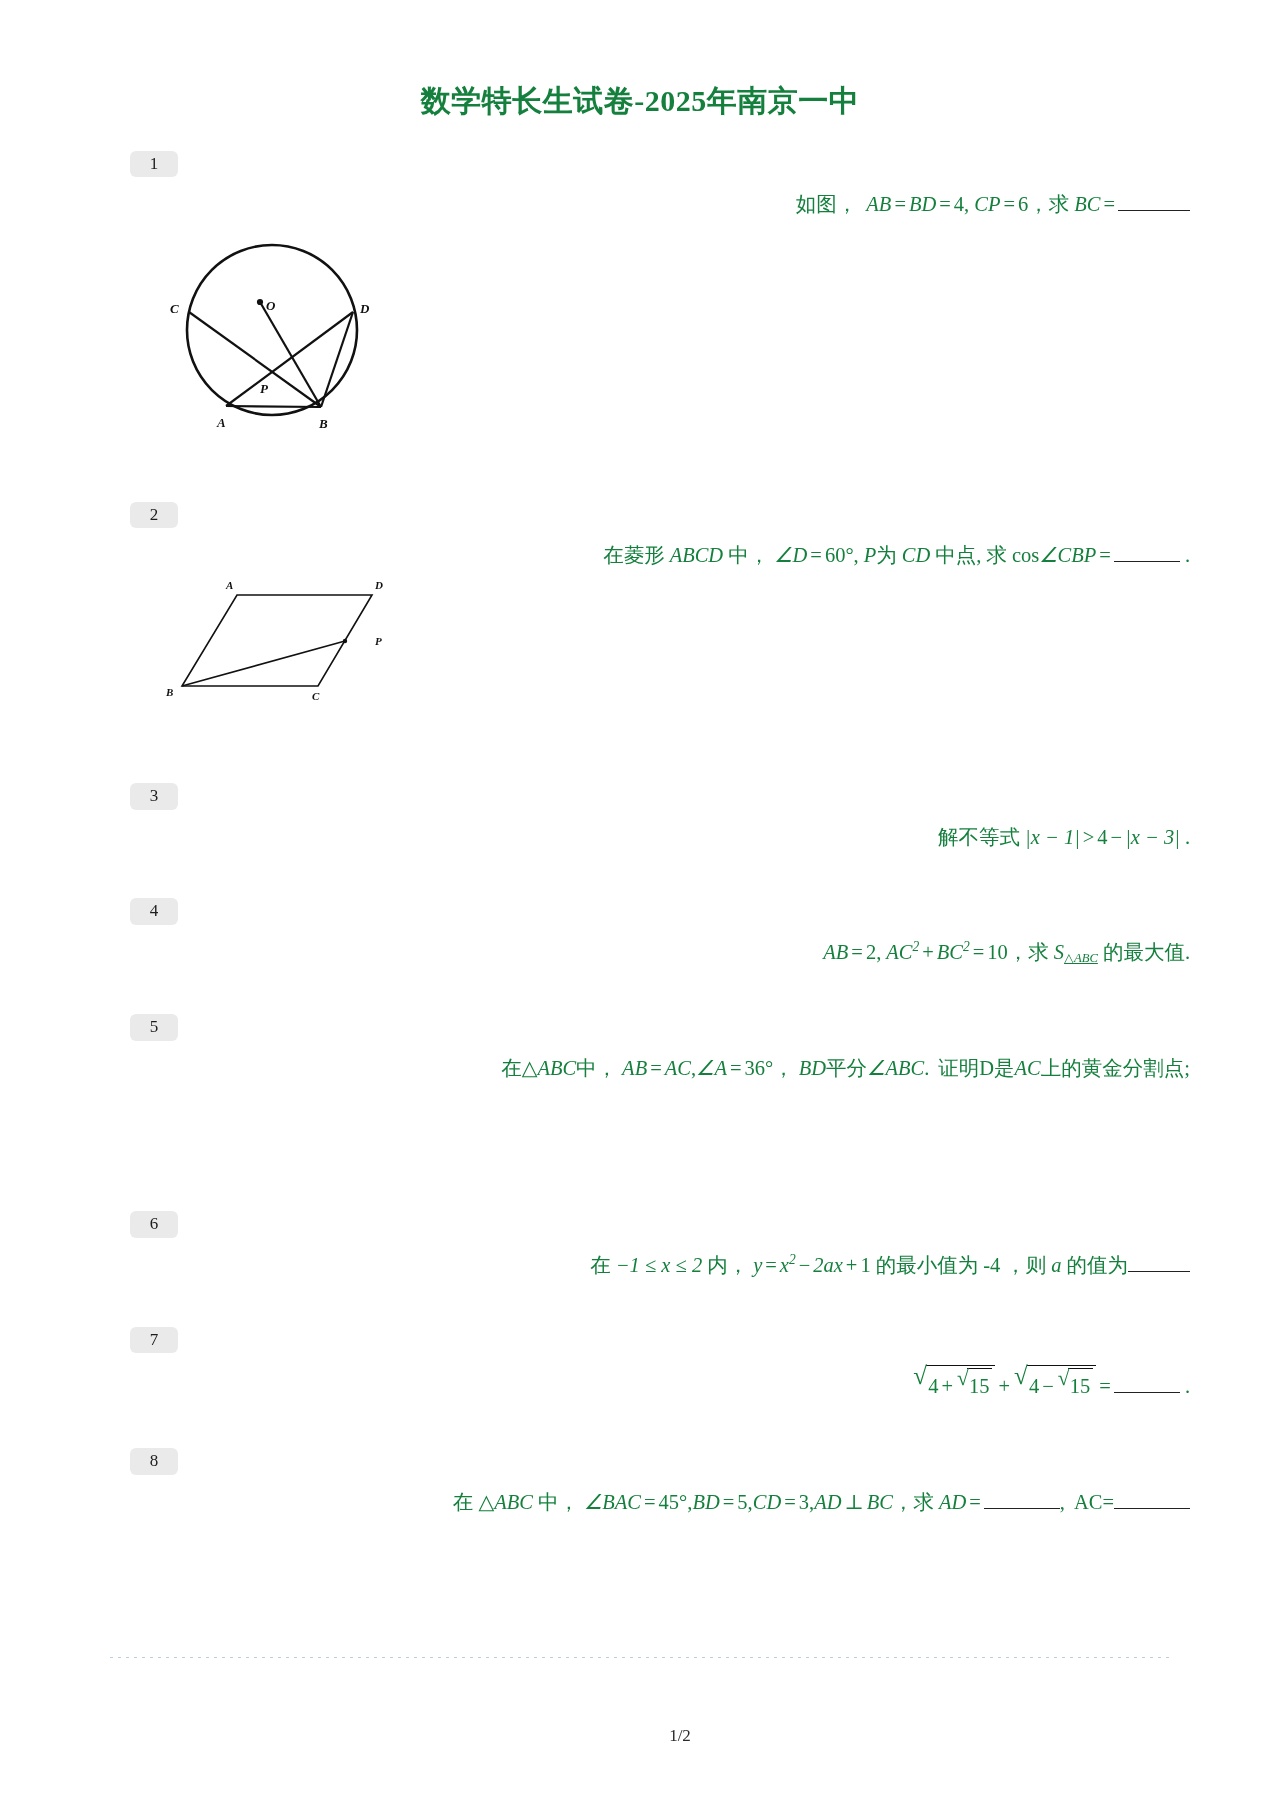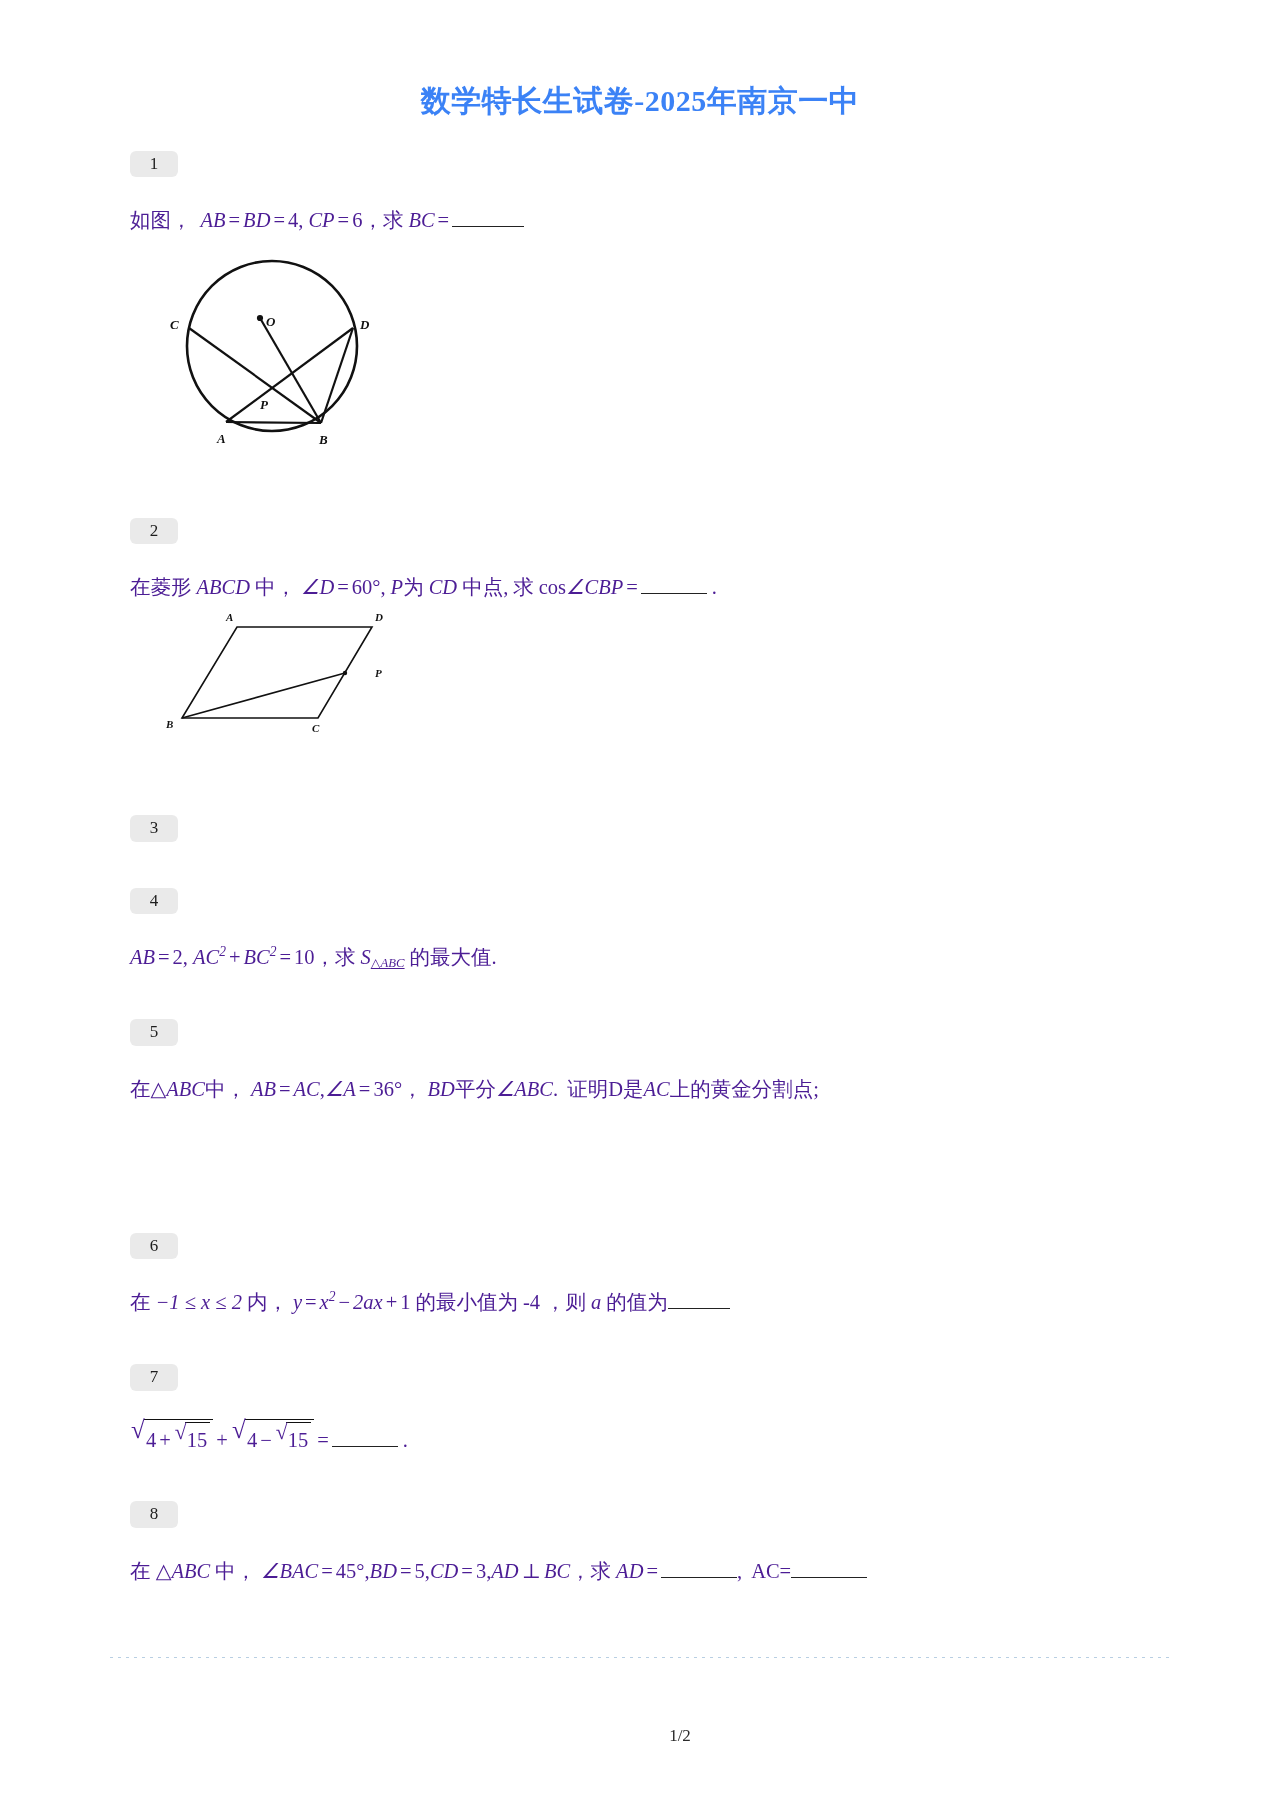--- a/index.html
+++ b/index.html
@@ -28,21 +28,21 @@
   .doc-title {
     text-align: center;
     padding-top: 78px;
     line-height: 1.55;
   }
   .doc-title .tline {
     display: block;
     font-size: 30px;
     font-weight: 700;
     letter-spacing: 0.5px;
-    color: #3b82f6;
+    color: #15803d;
   }
 
   
   .content {
     padding-left: 130px;
     padding-right: 90px;
     margin-top: 26px;
   }
   .qblock {
     position: relative;
@@ -53,25 +53,26 @@
     padding: 3px 11px 4px 11px;
     background: #eaeaea;
     border-radius: 6px;
     font-size: 17px;
     line-height: 1.15;
     text-align: center;
     color: #1d1d1d;
     font-family: "Liberation Serif", serif;
   }
   .qtext {
-    margin-top: 28px;
+    margin-top: 12px;
     font-size: 20.5px;
     line-height: 1.5;
-    color: #4c1d95;
+    color: #15803d;
     white-space: nowrap;
+    text-align: right;
   }
 
   
   .mi { font-style: italic; font-family: "Liberation Serif", serif; }
   .mn { font-style: normal; font-family: "Liberation Serif", serif; }
   .mo { font-style: normal; padding: 0 3px; }
   .sp { display: inline-block; width: 9px; }
   .sp-sm { display: inline-block; width: 5px; }
   sup.ex { font-size: 0.66em; vertical-align: super; font-style: italic; }
   sub.sb { font-size: 0.62em; vertical-align: -0.25em; font-style: italic; text-decoration: underline; }
@@ -211,20 +212,23 @@
           <text x="6" y="121" class="fig-label" font-size="11" fill="#111">B</text>
           <text x="152" y="125" class="fig-label" font-size="11" fill="#111">C</text>
         </svg>
       </div>
     </div>
 
     <div class="gap-xl"></div>
 
     <div class="qblock">
       <span class="qbadge">3</span>
+      <div class="qtext">
+        <span>解不等式</span><span class="sp-sm"></span><span class="mi">|x − 1|</span><span class="mo">&gt;</span><span class="mn">4</span><span class="mo">−</span><span class="mi">|x − 3|</span><span class="sp-sm"></span><span>.</span>
+      </div>
     </div>
 
     <div class="gap-md"></div>
 
     <div class="qblock">
       <span class="qbadge">4</span>
       <div class="qtext">
         <span class="mi">AB</span><span class="mo">=</span><span class="mn">2</span><span class="mn">,</span><span class="sp-sm"></span><span class="mi">AC</span><sup class="ex mn">2</sup><span class="mo">+</span><span class="mi">BC</span><sup class="ex mn">2</sup><span class="mo">=</span><span class="mn">10</span><span>，</span><span>求</span><span class="sp-sm"></span><span class="mi">S</span><sub class="sb">△ABC</sub><span class="sp-sm"></span><span>的最大值.</span>
       </div>
     </div>

